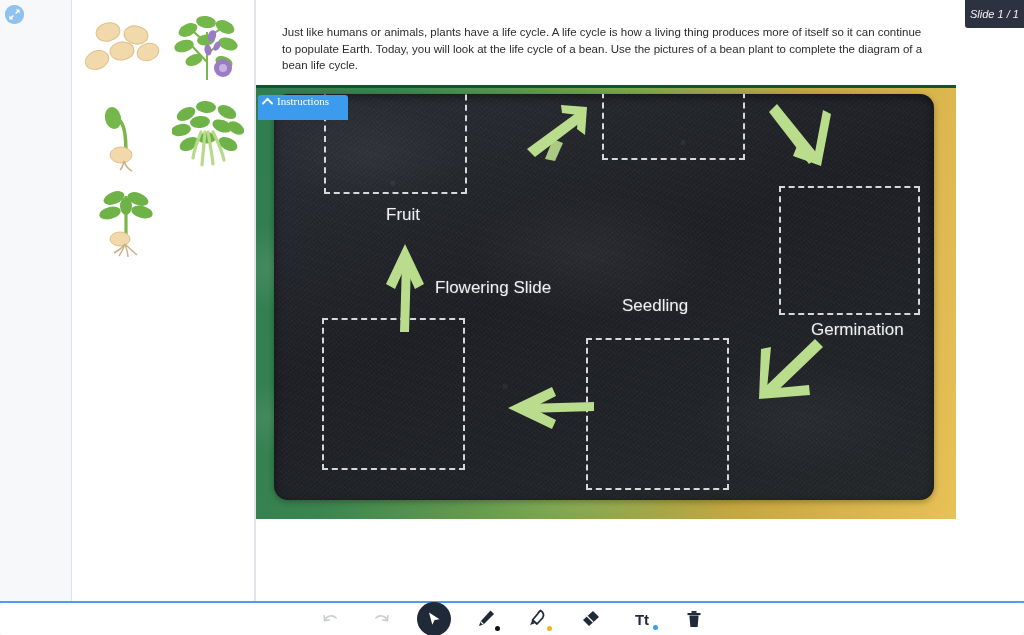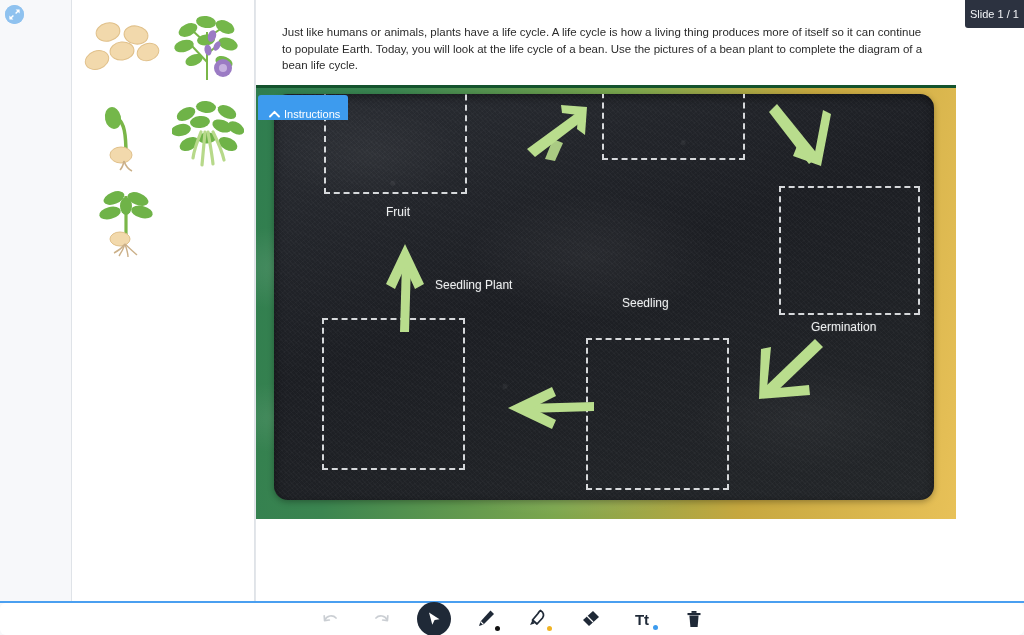--- a/index.html
+++ b/index.html
@@ -39,22 +39,22 @@
     position: absolute; left: 0; top: 0; width: 700px; height: 88px;
     background: #ffffff; border-bottom: 3px solid #14532d;
   }
   .instructions-text {
     position: absolute; left: 26px; top: 24px; width: 646px;
     font-size: 11.5px; line-height: 16.5px; color: #2b2b2b;
   }
   .instructions-tab {
     position: absolute; left: 2px; top: 95px; width: 90px; height: 25px;
     background: #3d9bee; color: #fff; border-radius: 3px 3px 0 0;
-    display: flex; align-items: flex-end; gap: 4px; padding-left: 11px;
-    font-size: 11px; cursor: pointer; z-index: 40;
+    display: flex; align-items: flex-start; gap: 4px; padding-left: 4px;
+    font-size: 11px; cursor: pointer; z-index: 40; font-family: Liberation Serif, serif;
   }
   .instructions-tab svg { flex: none; }
 
   
   .slide-art {
     position: absolute; left: 0; top: 88px; width: 700px; height: 431px;
     background: linear-gradient(100deg,#2f7d4f 0%, #3b8550 18%, #7ba64d 48%, #c6a73f 72%, #e8c158 100%);
     overflow: hidden;
   }
   .slide-art .sheen {
@@ -81,39 +81,39 @@
       linear-gradient(160deg,#2a2d33 0%, #1c1e23 45%, #232629 100%);
     box-shadow: 0 3px 10px rgba(0,0,0,.45) inset, 0 2px 6px rgba(0,0,0,.3);
     overflow: hidden;
   }
   .board-title {
     position: absolute; color: #f2f3f4; font-size: 29px; font-weight: 400;
     letter-spacing: .2px; white-space: nowrap;
     text-shadow: 0 0 2px rgba(255,255,255,.25);
   }
   .board-label {
-    position: absolute; color: #eef0f1; font-size: 12px; white-space: nowrap;
+    position: absolute; color: #eef0f1; font-size: 17px; white-space: nowrap;
     text-shadow: 0 0 2px rgba(255,255,255,.2);
     text-align: center;
   }
   .dropzone {
     position: absolute;
     border: 2px dashed rgba(240,242,244,.88);
     background: transparent;
     cursor: pointer;
   }
   .arrow { position: absolute; }
   .arrow svg { display: block; }
 
   
   .slide-counter {
     position: absolute; right: 0; top: 0; width: 59px; height: 28px;
     background: #2c3240; color: #f2f4f7; font-size: 11px;
     display: flex; align-items: center; justify-content: center;
-    border-radius: 0 0 0 3px; z-index: 50;
+    border-radius: 0 0 0 3px; z-index: 50; font-style: italic;
   }
 
   
   .toolbar-rule {
     position: absolute; left: 0; top: 601px; width: 1024px; height: 2px;
     background: #4a9ff0;
   }
   .toolbar {
     position: absolute; left: 0; top: 603px; width: 1024px; height: 32px;
     background: #ffffff;
@@ -260,21 +260,21 @@
       <span>Instructions</span>
     </div>
 
     <div class="slide-art">
       <div class="sheen"></div>
 
       <div class="chalkboard">
 
 
         <div class="board-label" style="left:112px; top:111px;">Fruit</div>
-        <div class="board-label" style="left:161px; top:184px;">Seedling Plant</div>
+        <div class="board-label" style="left:161px; top:184px;">Flowering Slide</div>
         <div class="board-label" style="left:348px; top:202px;">Seedling</div>
         <div class="board-label" style="left:537px; top:226px;">Germination</div>
 
         <div class="dropzone" style="left:50px;  top:-10px; width:143px; height:110px;"></div>
         <div class="dropzone" style="left:328px; top:-12px; width:143px; height:78px;"></div>
         <div class="dropzone" style="left:505px; top:92px;  width:141px; height:129px;"></div>
         <div class="dropzone" style="left:48px;  top:224px; width:143px; height:152px;"></div>
         <div class="dropzone" style="left:312px; top:244px; width:143px; height:152px;"></div>
 
         <div class="arrow" style="left:249px; top:7px;">

